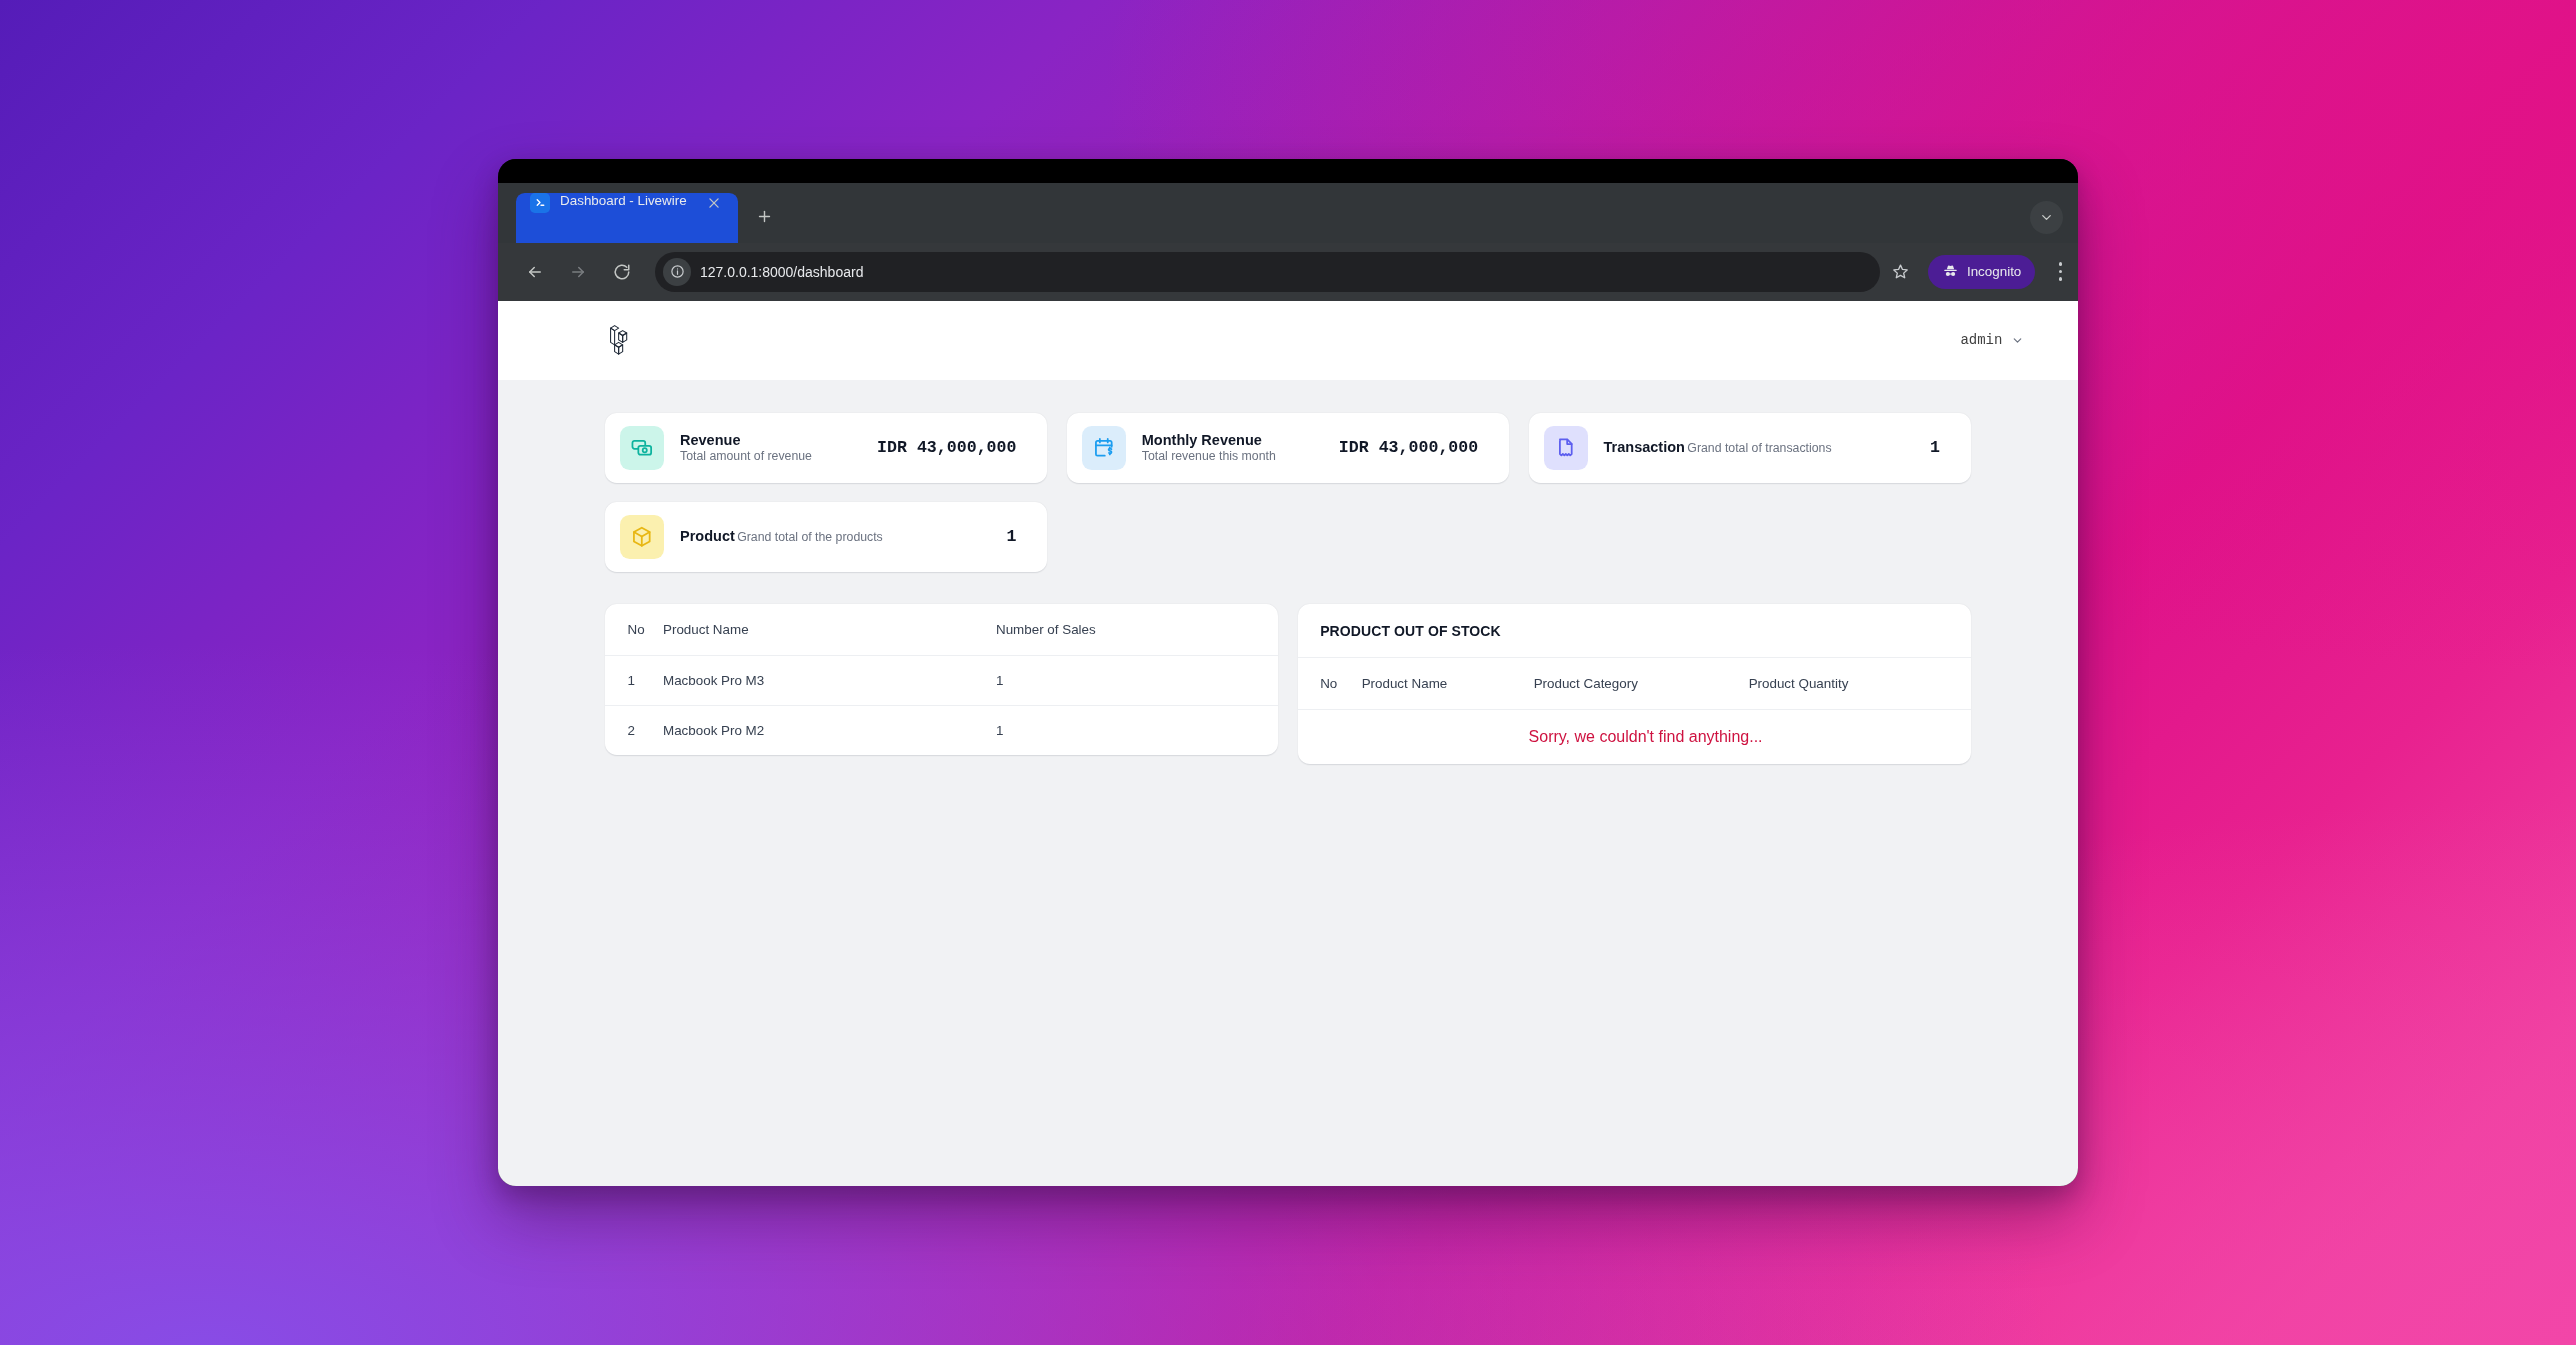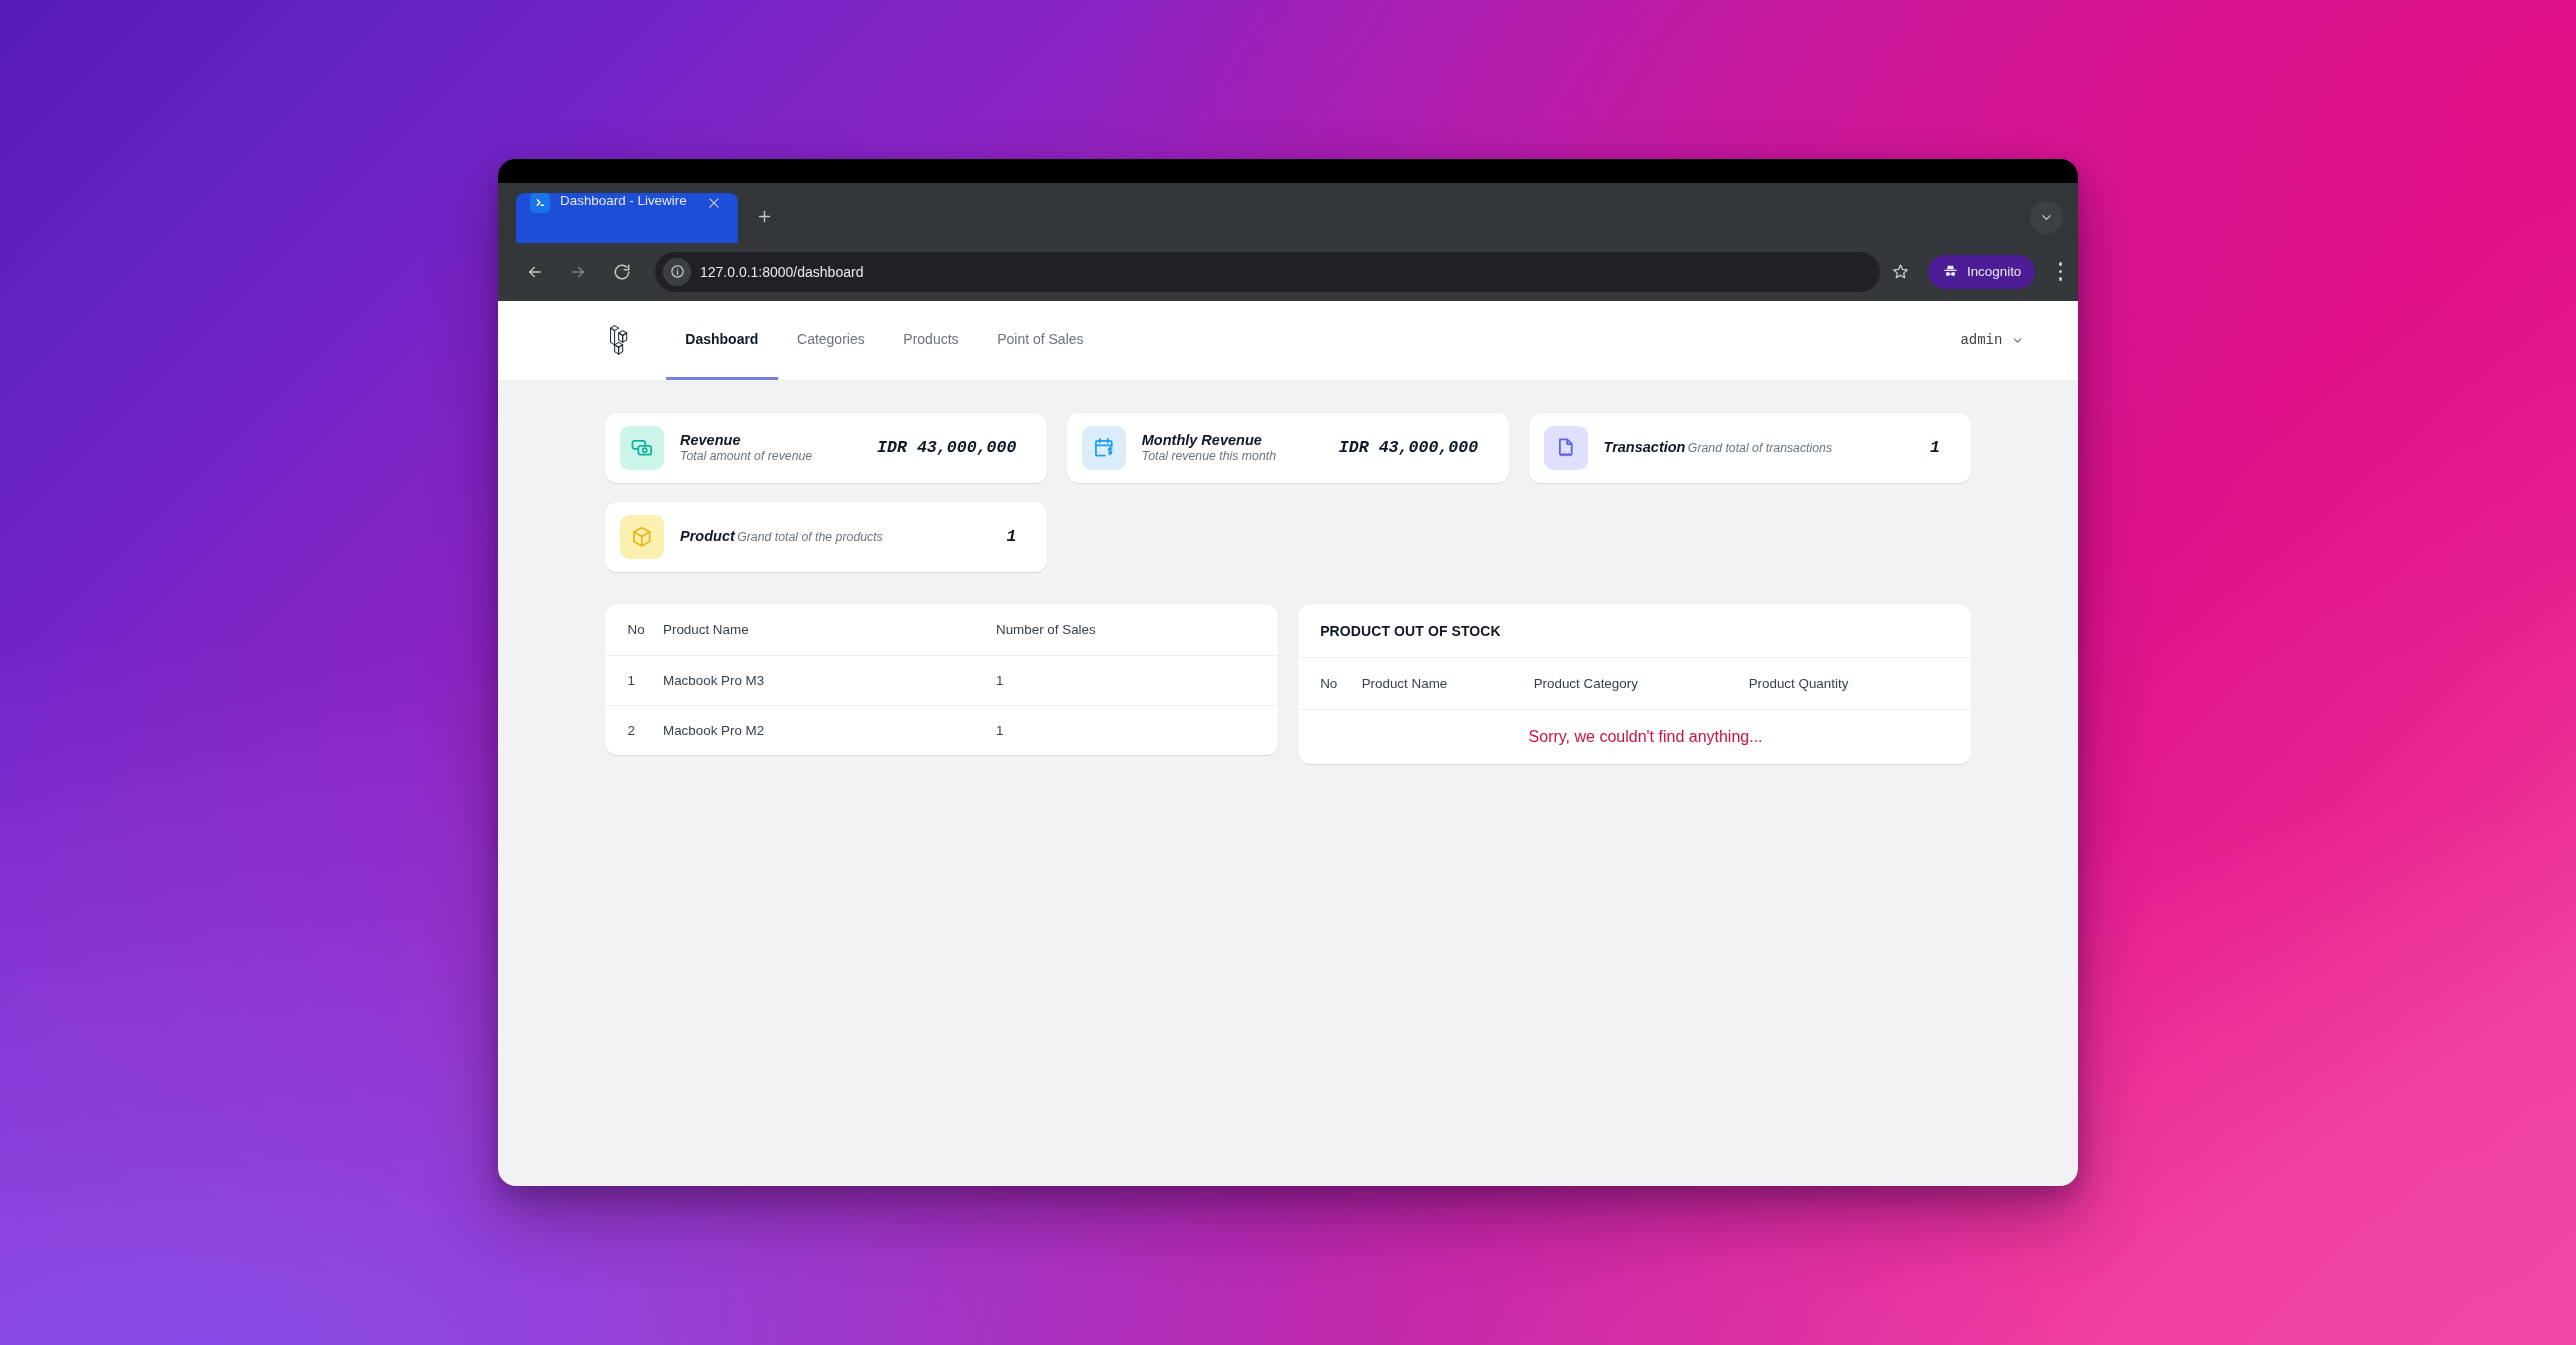--- a/index.html
+++ b/index.html
@@ -288,21 +288,20 @@
   .page-body {
     flex: 1;
     padding: 33px 107px 0 107px;
     overflow: hidden;
   }
 
   .stat-grid {
     display: grid;
     grid-template-columns: repeat(3, 1fr);
     gap: 19.3px;
-    font-style: italic;
   }
 
   .stat-card {
     background: #FFFFFF;
     border-radius: 11.8px;
     height: 70px;
     display: flex;
     align-items: center;
     padding: 0 31px 0 15px;
     box-shadow: 0 0.5px 1.6px rgba(16,24,40,0.07), 0 0.5px 1.1px rgba(16,24,40,0.05);
@@ -521,26 +520,20 @@
             <path d="M9 6 L15.5 2 L22 6 L15.5 10 Z"></path>
             <path d="M15.5 33 L22 29 L28.5 33 L22 37 Z"></path>
             <path d="M22 14 L28.5 10 L35 14 L28.5 18 Z"></path>
             <path d="M22 14 L28.5 18 L28.5 29 L22 25 Z"></path>
             <path d="M28.5 18 L35 14 L35 25 L28.5 29 Z"></path>
             <path d="M15.5 33 L22 37 L22 48 L15.5 44 Z"></path>
             <path d="M22 37 L28.5 33 L28.5 44 L22 48 Z"></path>
           </svg>
         </div>
 
-        <div class="nav-links">
-          <div class="nav-link active">Dashboard</div>
-          <div class="nav-link">Categories</div>
-          <div class="nav-link">Products</div>
-          <div class="nav-link">Point of Sales</div>
-        </div>
       </div>
 
       <div class="nav-right">
         <span class="user-label">admin</span>
         <span style="display:flex;align-items:center;color:#6B7280;">
           <svg width="13" height="13" viewBox="0 0 24 24" fill="none" stroke="currentColor" stroke-width="2.2" stroke-linecap="round" stroke-linejoin="round">
             <polyline points="6,9 12,15 18,9"></polyline>
           </svg>
         </span>
       </div>

